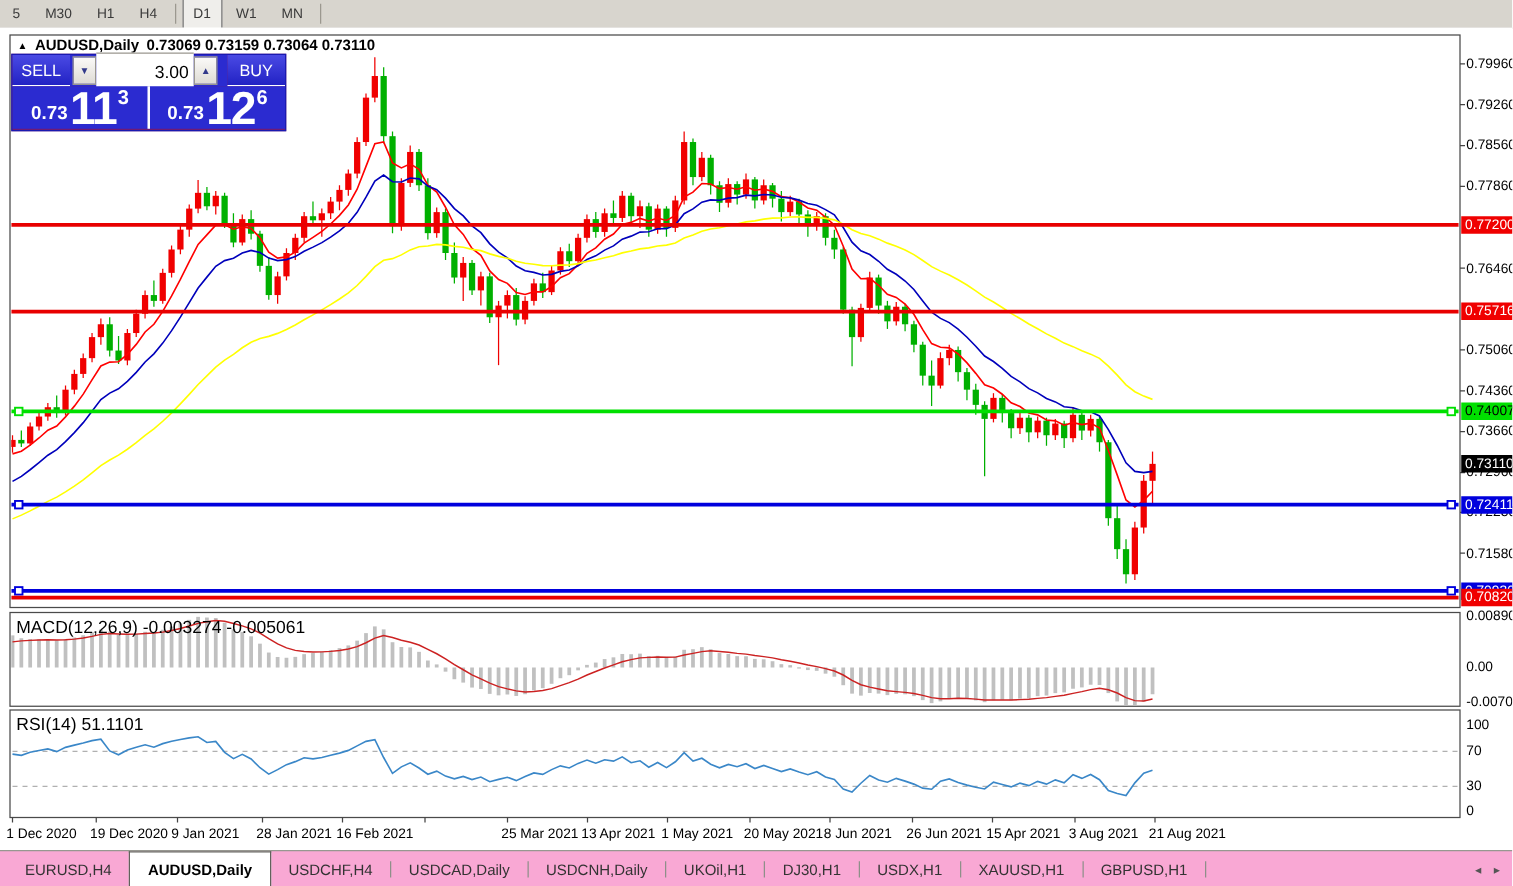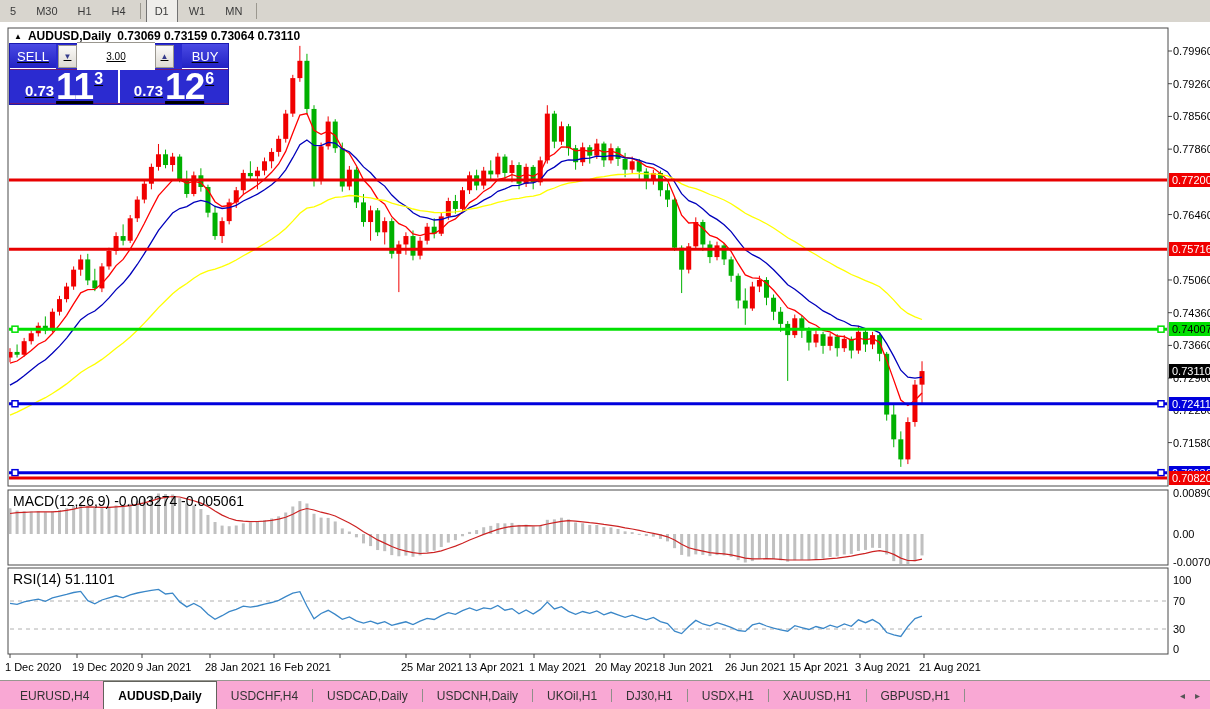--- a/index.html
+++ b/index.html
@@ -12,27 +12,27 @@
   
   #chart-area{position:absolute;left:0;top:22px;width:1210px;height:658px;background:#fff;}
   #chart-svg{position:absolute;left:0;top:0;}
   #title-row{position:absolute;left:14px;top:7px;height:14px;font-size:12px;font-weight:bold;color:#000;display:flex;align-items:center;gap:6px;}
   #title-row .tri{font-size:8px;}
   .axis-label{position:absolute;left:1173px;font-size:11px;color:#000;white-space:nowrap;}
   .price-tag{position:absolute;left:1169px;font-size:11px;padding:0 3px;height:14px;line-height:14px;color:#fff;white-space:nowrap;}
   .ind-label{position:absolute;font-size:14px;color:#000;white-space:nowrap;}
   .date-label{position:absolute;font-size:11px;color:#000;white-space:nowrap;}
   
-  #trade-widget{position:absolute;left:9px;top:21px;width:218px;height:60px;background:#701a75;border:1px solid #1a1ab0;text-decoration:underline;}
+  #trade-widget{position:absolute;left:9px;top:21px;width:218px;height:60px;background:#701a75;border:1px solid #1a1ab0;}
   #tw-row1{position:relative;height:25px;display:flex;align-items:stretch;}
   .tw-btn{width:46px;color:#fff;font-size:13px;display:flex;align-items:center;justify-content:center;background:linear-gradient(#4a4ae4,#2222c4);border-bottom:1px solid #fff;cursor:pointer;}
   #tw-spin{flex:1;display:flex;align-items:center;background:#2b2bd0;padding:1px 2px;}
   .spin-btn{width:17px;height:21px;background:linear-gradient(#fbfaf8,#dedbd4);border:1px solid #9a978f;color:#333a8a;font-size:8px;display:flex;align-items:center;justify-content:center;cursor:pointer;}
-  #tw-vol{width:70px;height:19px;border:1px solid #9a978f;border-left:none;border-right:none;background:#fff;font-size:10px;text-align:center;padding:4px 4px;font-family:"Liberation Sans",sans-serif;}
-  #tw-row2{display:flex;height:34px;align-items:flex-end;}
+  #tw-vol{width:70px;height:19px;border:1px solid #9a978f;border-left:none;border-right:none;background:#fff;font-size:14px;text-align:right;padding:4px 4px;font-family:"Liberation Sans",sans-serif;}
+  #tw-row2{display:flex;height:34px;}
   .tw-quote{flex:1;color:#fff;display:flex;align-items:flex-end;justify-content:center;padding-bottom:1px;position:relative;background:#2b2bd0;}
   .tw-quote.left{border-right:2px solid #fff;}
   .q-small{font-size:15px;font-weight:bold;margin:0 2px 3px 0;}
   .q-big{font-size:37px;font-weight:bold;line-height:30px;letter-spacing:-1px;}
   .q-sup{font-size:16px;font-weight:bold;margin:0 0 14px 1px;}
   
   #tabbar{position:absolute;left:0;top:680px;width:1210px;height:29px;background:#f9a8d4;border-top:1px solid #979790;display:flex;align-items:stretch;font-size:12px;color:#333;}
   .tab{display:flex;align-items:center;padding:0 14px;cursor:pointer;white-space:nowrap;}
   .tab.active{background:#fff;border:1px solid #62625c;border-bottom:none;font-weight:bold;color:#000;}
   .tab-sep{width:1px;height:13px;background:#8f8f89;align-self:center;}

